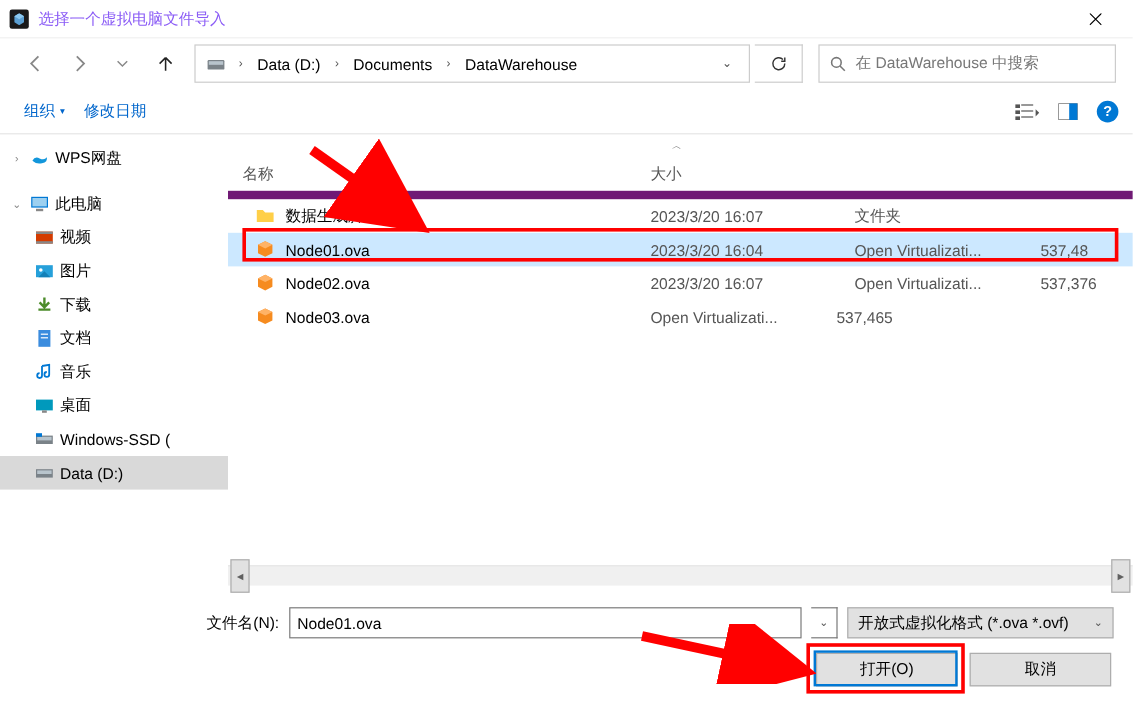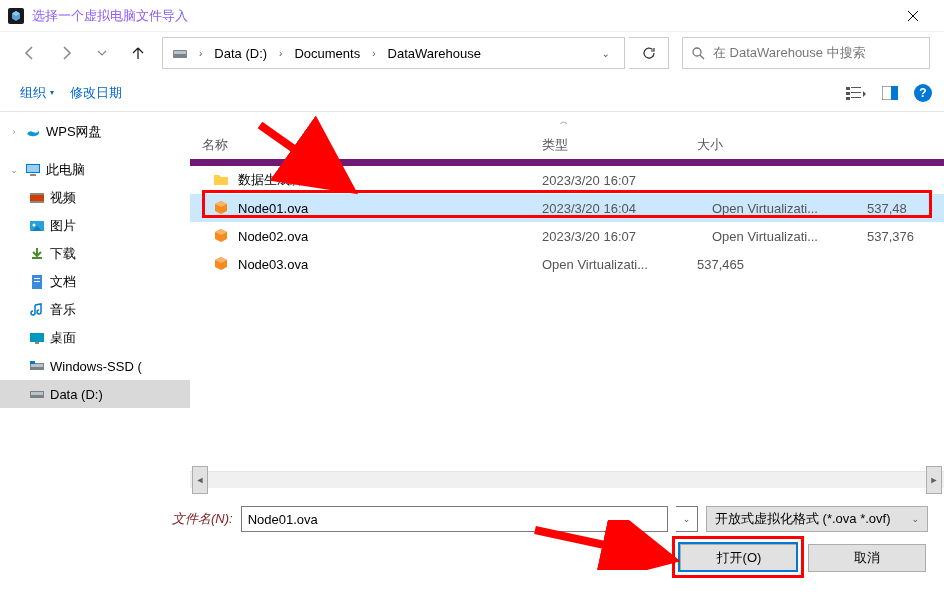--- a/index.html
+++ b/index.html
@@ -65,21 +65,21 @@
 .red-box.row { left: 202px; top: 190px; width: 730px; height: 28px; }
 .red-box.btn-box { left: 672px; top: 536px; width: 132px; height: 42px; }
 .blue-inner { position: absolute; border: 2px solid #0078d4; pointer-events: none; left: 678px; top: 542px; width: 120px; height: 30px; }
 
 
 .arrow-svg { position: absolute; pointer-events: none; }
 
 
 .bottom { position: absolute; left: 0; right: 0; bottom: 0; height: 100px; padding: 14px 16px; display: flex; flex-direction: column; gap: 12px; }
 .filename-row { display: flex; align-items: center; gap: 8px; padding-left: 156px; }
-.filename-row label { color: #7f1d1d; font-style: italic; }
+.filename-row label { color: #000000; }
 .filename-row input { flex: 1; height: 26px; border: 1px solid #7a7a7a; padding: 0 6px; }
 .fn-drop { width: 22px; height: 26px; border: 1px solid #7a7a7a; border-left: none; display: flex; align-items: center; justify-content: center; font-size: 9px; color: #555; }
 .filetype { width: 222px; height: 26px; border: 1px solid #adadad; background: #e1e1e1; display: flex; align-items: center; padding: 0 8px; justify-content: space-between; }
 .filetype .chev { font-size: 9px; color: #555; }
 .btn-row { display: flex; gap: 10px; justify-content: flex-end; padding-right: 2px; }
 .btn { width: 118px; height: 28px; border: 1px solid #adadad; background: #e1e1e1; display: flex; align-items: center; justify-content: center; cursor: pointer; }
 .btn.primary { }
 
 
 .hdd-icon { fill: #7a8288; }
@@ -288,32 +288,32 @@
       <span>Data (D:)</span>
     </div>
   </div>
 
   <div class="filelist">
     <div class="fl-header">
       <div class="col col-name">
           <span>名称</span>
         </div>
       <span class="sort-chev">︿</span>
-      <div class="col col-type"><span>类型</span></div>
       <div class="col col-size"><span>大小</span></div>
     </div>
     <div class="fl-rows">
       <div class="fl-row">
         <div class="col-name">
             <span class="file-icon"><svg viewBox="0 0 18 18">
                 <path d="M2 4 L7 4 L9 6 L16 6 L16 14 L2 14 Z" class="folder-y"></path>
               </svg></span>
             <span>数据生成脚本</span>
           </div>
         <div class="col-date">2023/3/20 16:07</div>
+        <div class="col-type">文件夹</div>
         <div class="col-size"></div>
       </div>
       <div class="fl-row selected">
         <div class="col-name">
             <span class="file-icon"><svg viewBox="0 0 18 18">
                 <path d="M9 2 L15 5 L15 12 L9 15 L3 12 L3 5 Z" class="ova-box"></path>
                 <path d="M9 2 L15 5 L9 8 L3 5 Z" fill="#ffb366"></path>
               </svg></span>
             <span>Node01.ova</span>
           </div>

